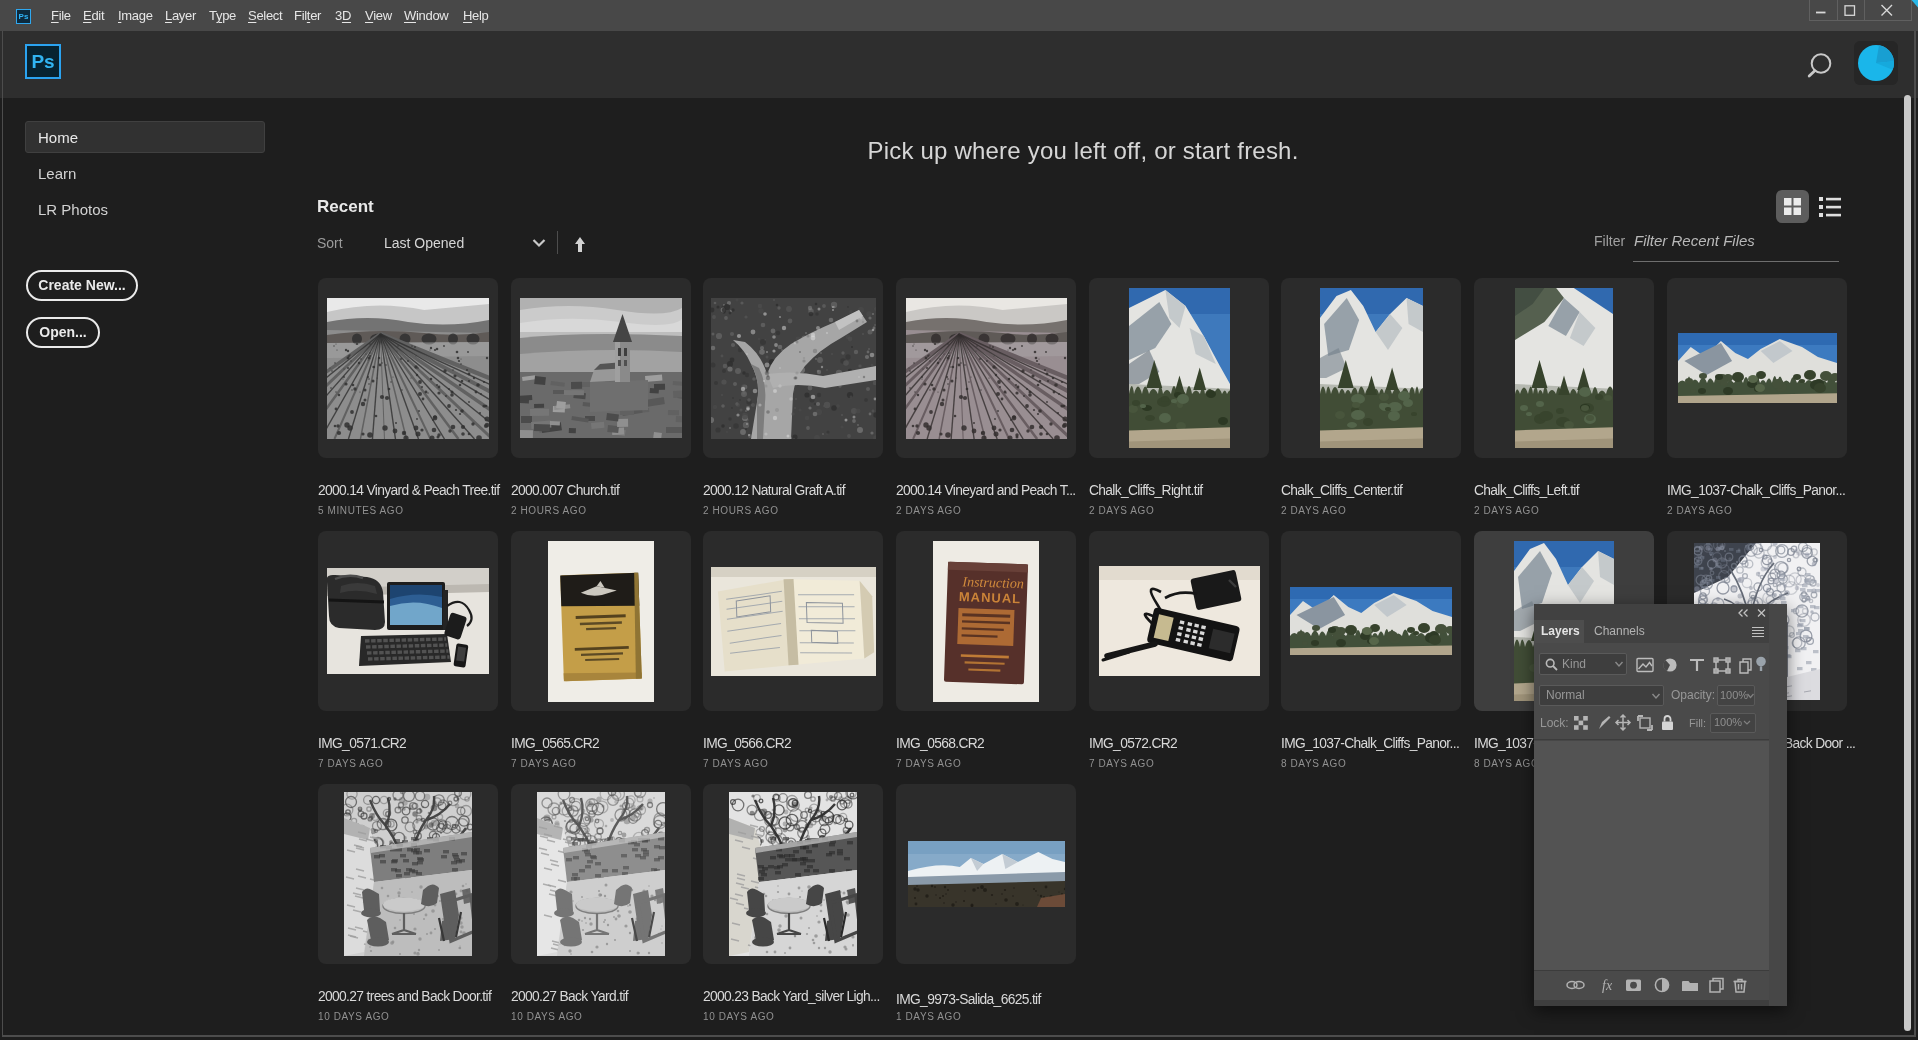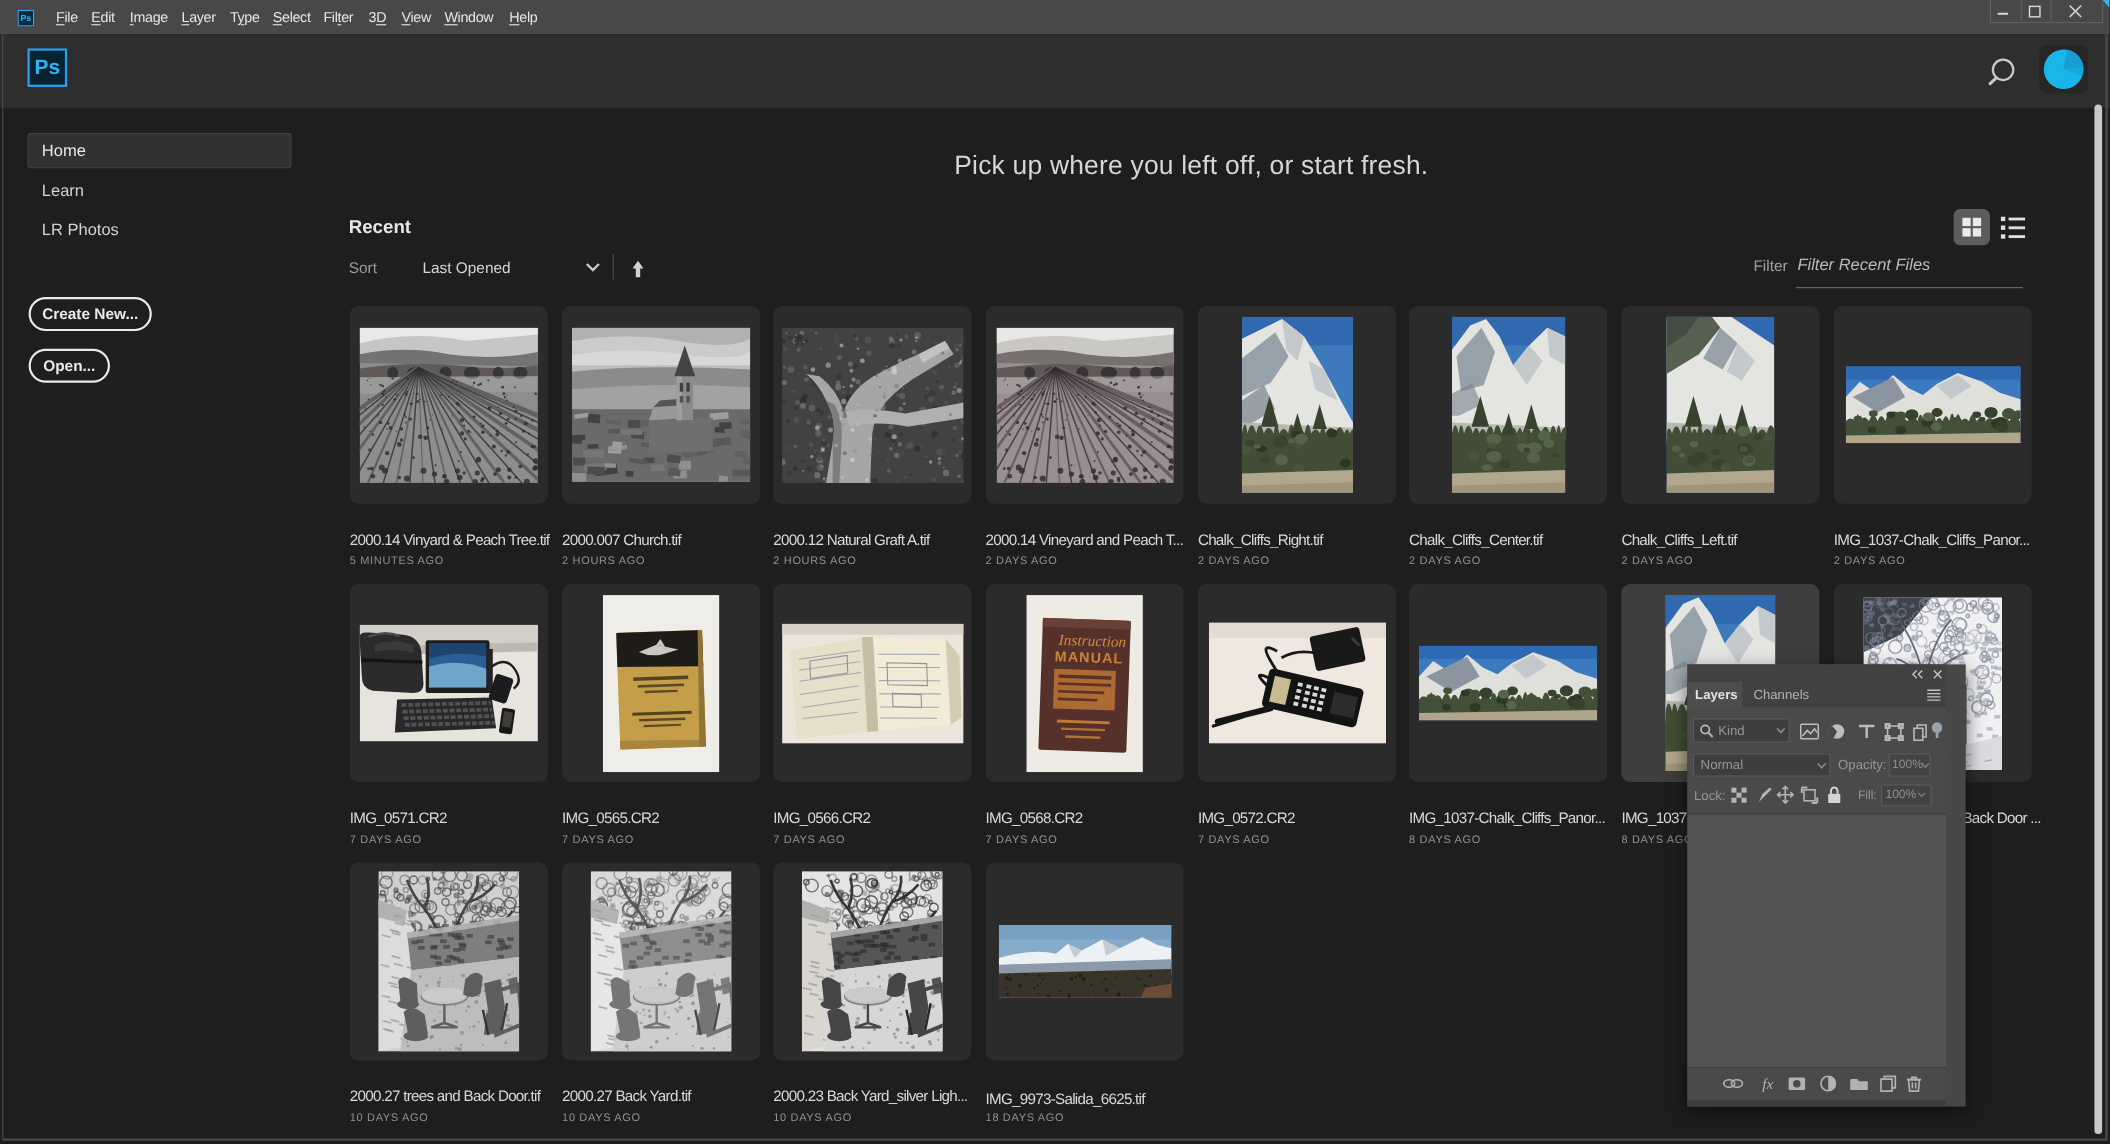--- a/index.html
+++ b/index.html
@@ -2603,21 +2603,21 @@
           <circle cx="38" cy="53" r="0.7" fill="#1e1c15" opacity="0.8"></circle>
           <circle cx="66" cy="49" r="1.8" fill="#1e1c15" opacity="0.8"></circle>
           <circle cx="130" cy="54" r="0.6" fill="#1e1c15" opacity="0.8"></circle>
           <circle cx="40" cy="49" r="0.9" fill="#1e1c15" opacity="0.8"></circle>
           <circle cx="36" cy="62" r="0.8" fill="#1e1c15" opacity="0.8"></circle>
           <circle cx="8" cy="63" r="1.4" fill="#1e1c15" opacity="0.8"></circle>
           <path d="M133 57 L157 53 L157 66 L129 66 Z" fill="#6c4b38"></path>
         </svg>
       </div>
       <div class="fname" style="left:896px; top:964px;margin-top:28px;">IMG_9973-Salida_6625.tif</div>
-      <div class="fdate" style="left:896px; top:1011px;">18 DAYS AGO</div>
+      <div class="fdate" style="left:896px; top:1011px;">1 DAYS AGO</div>
       <div class="fname" style="left:1784px; top:736px;">Back Door ...</div>
     </div>
 
 <div class="abs" style="left:1534px; top:604px; width:253px; height:402px; background:#474747; box-shadow:0 5px 16px rgba(0,0,0,0.55); z-index:5;">
 
   <div class="abs" style="left:0; top:0; width:235px; height:16px; background:#414141;"></div>
   <svg class="abs" style="left:204px; top:4.5px" width="28" height="9" viewBox="0 0 28 9">
     <path d="M4.5 0.5 L1 4 L4.5 7.5 M9.5 0.5 L6 4 L9.5 7.5" stroke="#c2c2c2" stroke-width="1.3" fill="none"></path>
     <path d="M20 0.5 L27 7.5 M27 0.5 L20 7.5" stroke="#c2c2c2" stroke-width="1.3" fill="none"></path>
   </svg>

